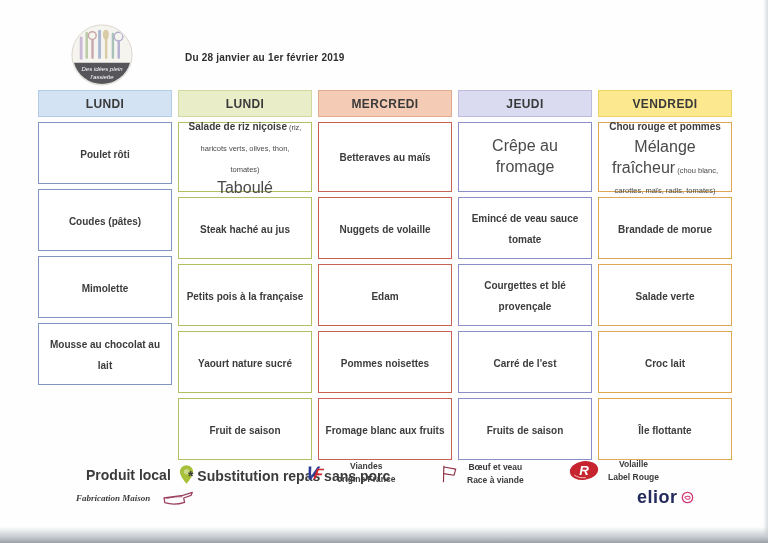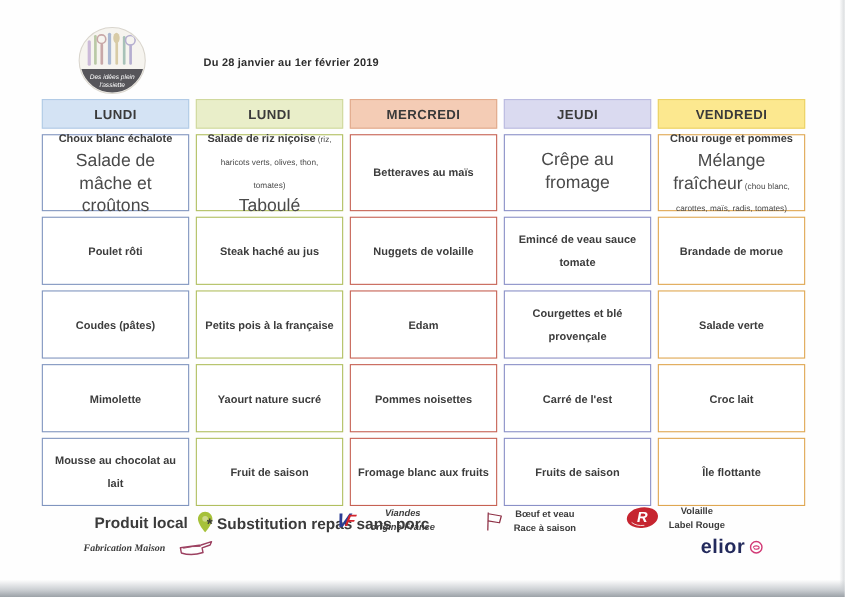--- a/index.html
+++ b/index.html
@@ -97,24 +97,20 @@
     <text x="33" y="50" text-anchor="middle" font-size="6.2" font-style="italic" fill="#ffffff">Des idées plein</text>
     <text x="33" y="57.5" text-anchor="middle" font-size="6.2" font-style="italic" fill="#ffffff">l'assiette</text>
   </svg>
 
   <div class="page-title">Du 28 janvier au 1er février 2019</div>
 
   <div class="menu-grid">
 
     <div class="day-col" style="--hdr-bg: #d4e3f4; --hdr-border: #b2cbe6; --cell-border: #8095bf;">
       <div class="day-header">LUNDI</div>
-      <div class="cell r1">
-        <p><span class="b">Choux blanc échalote</span></p>
-        <p><span class="r">Salade de mâche et croûtons</span></p>
-      </div>
       <div class="cell rn">
         <p><span class="b">Poulet rôti</span></p>
       </div>
       <div class="cell rn">
         <p><span class="b">Coudes (pâtes)</span></p>
       </div>
       <div class="cell rn">
         <p><span class="b">Mimolette</span></p>
       </div>
       <div class="cell rn">
@@ -221,34 +217,34 @@
 
   <div class="legend-item" style="left:188px;top:468px;">
     <span class="legend-label">* Substitution repas sans porc</span>
   </div>
 
   <div class="legend-item" style="left:306px;top:460px;">
     <span class="vf">
       <span class="vf-v">V</span>
         <span class="vf-f">F</span>
     </span>
-    <span class="legend-2l" style="width:70px;font-style:italic;">
+    <span class="legend-2l" style="width:70px;">
       <div>Viandes</div>
       <div>origine France</div>
     </span>
   </div>
 
   <div class="legend-item" style="left:441px;top:461px;">
     <svg width="18" height="20" viewBox="0 0 22 24">
       <path d="M3.5 2 L3 22" stroke="#8e3146" stroke-width="1.4" fill="none"></path>
       <path d="M3.5 3.5 L18 6 L16 13.5 L3.2 11.5" fill="none" stroke="#8e3146" stroke-width="1.4" stroke-linejoin="round"></path>
     </svg>
     <span class="legend-2l">
       <div>Bœuf et veau</div>
-      <div>Race à saison</div>
+      <div>Race à viande</div>
     </span>
   </div>
 
   <div class="legend-item" style="left:568px;top:458px;">
     <svg width="32" height="25" viewBox="0 0 36 28">
       <ellipse cx="18" cy="14" rx="16" ry="10.5" fill="#c62530" transform="rotate(-8 18 14)"></ellipse>
       <path d="M7 19 Q12 23 20 22" fill="none" stroke="#ffffff" stroke-width="1" opacity=".8"></path>
       <text x="18" y="19" text-anchor="middle" font-size="15" font-style="italic" font-weight="bold" fill="#ffffff">R</text>
     </svg>
     <span class="legend-2l">

